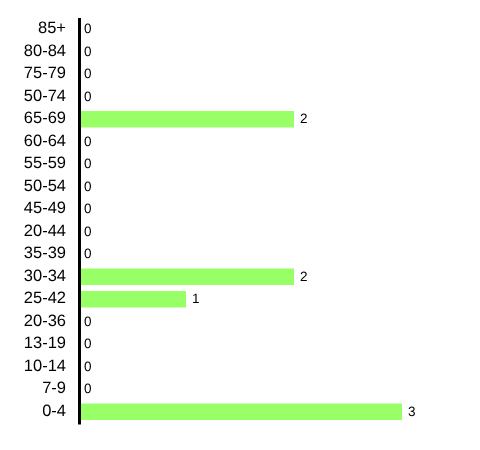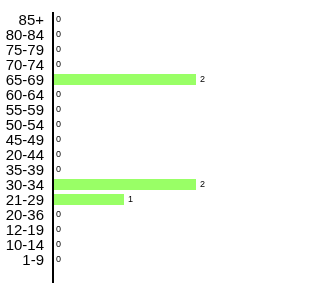--- a/index.html
+++ b/index.html
@@ -45,21 +45,21 @@
     height: 15px;
     width: 300px;
   }
 
   .cat-label {
     position: absolute;
     right: 256px; 
     top: 0;
     height: 15px;
     line-height: 15px;
-    font-size: 15px;
+    font-size: 11px;
     color: #000000;
     text-align: right;
     white-space: nowrap;
   }
 
   .bar {
     position: absolute;
     left: 54px;
     top: 2px;
     height: 11px;
@@ -90,21 +90,21 @@
       </div>
       <div class="bar-row">
         <div class="cat-label">80-84</div>
         <div class="value-label" style="left: 56px;">0</div>
       </div>
       <div class="bar-row">
         <div class="cat-label">75-79</div>
         <div class="value-label" style="left: 56px;">0</div>
       </div>
       <div class="bar-row">
-        <div class="cat-label">70-74</div>
+        <div class="cat-label">50-74</div>
         <div class="value-label" style="left: 56px;">0</div>
       </div>
       <div class="bar-row">
         <div class="cat-label">65-69</div>
         <div class="bar" style="width: 142px; background: rgb(153, 255, 102);"></div>
         <div class="value-label" style="left: 200px;">2</div>
       </div>
       <div class="bar-row">
         <div class="cat-label">60-64</div>
         <div class="value-label" style="left: 56px;">0</div>
@@ -128,35 +128,40 @@
       <div class="bar-row">
         <div class="cat-label">35-39</div>
         <div class="value-label" style="left: 56px;">0</div>
       </div>
       <div class="bar-row">
         <div class="cat-label">30-34</div>
         <div class="bar" style="width: 142px; background: rgb(153, 255, 102);"></div>
         <div class="value-label" style="left: 200px;">2</div>
       </div>
       <div class="bar-row">
-        <div class="cat-label">21-29</div>
+        <div class="cat-label">25-42</div>
         <div class="bar" style="width: 70px; background: rgb(153, 255, 102);"></div>
         <div class="value-label" style="left: 128px;">1</div>
       </div>
       <div class="bar-row">
         <div class="cat-label">20-36</div>
         <div class="value-label" style="left: 56px;">0</div>
       </div>
       <div class="bar-row">
-        <div class="cat-label">12-19</div>
+        <div class="cat-label">13-19</div>
         <div class="value-label" style="left: 56px;">0</div>
       </div>
       <div class="bar-row">
         <div class="cat-label">10-14</div>
         <div class="value-label" style="left: 56px;">0</div>
       </div>
       <div class="bar-row">
-        <div class="cat-label">1-9</div>
+        <div class="cat-label">7-9</div>
         <div class="value-label" style="left: 56px;">0</div>
+      </div>
+      <div class="bar-row">
+        <div class="cat-label">0-4</div>
+        <div class="bar" style="width: 214px; background: rgb(153, 255, 102);"></div>
+        <div class="value-label" style="left: 272px;">3</div>
       </div>
     </div>
 
 </div>
 
 </body></html>

